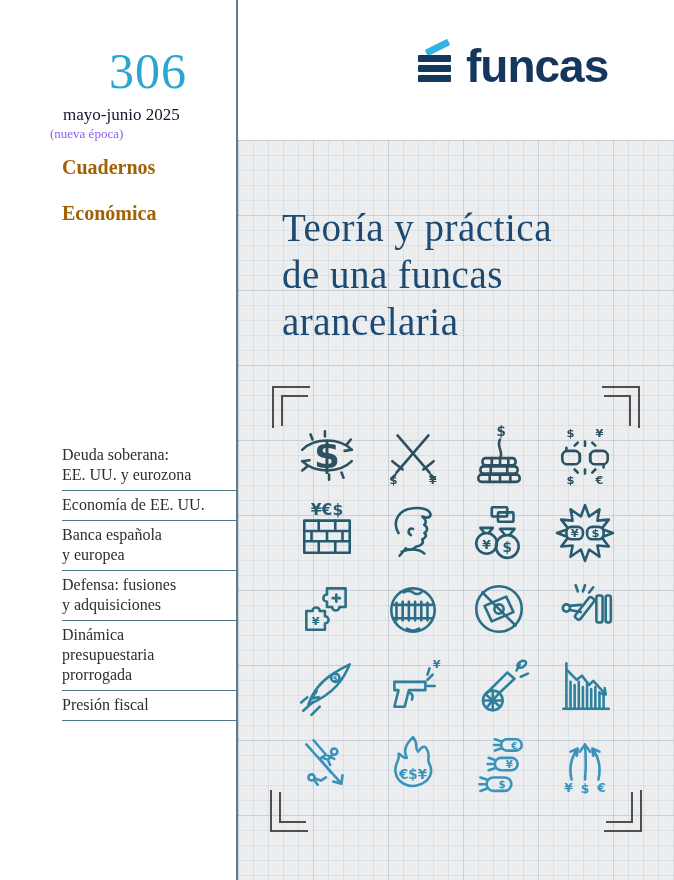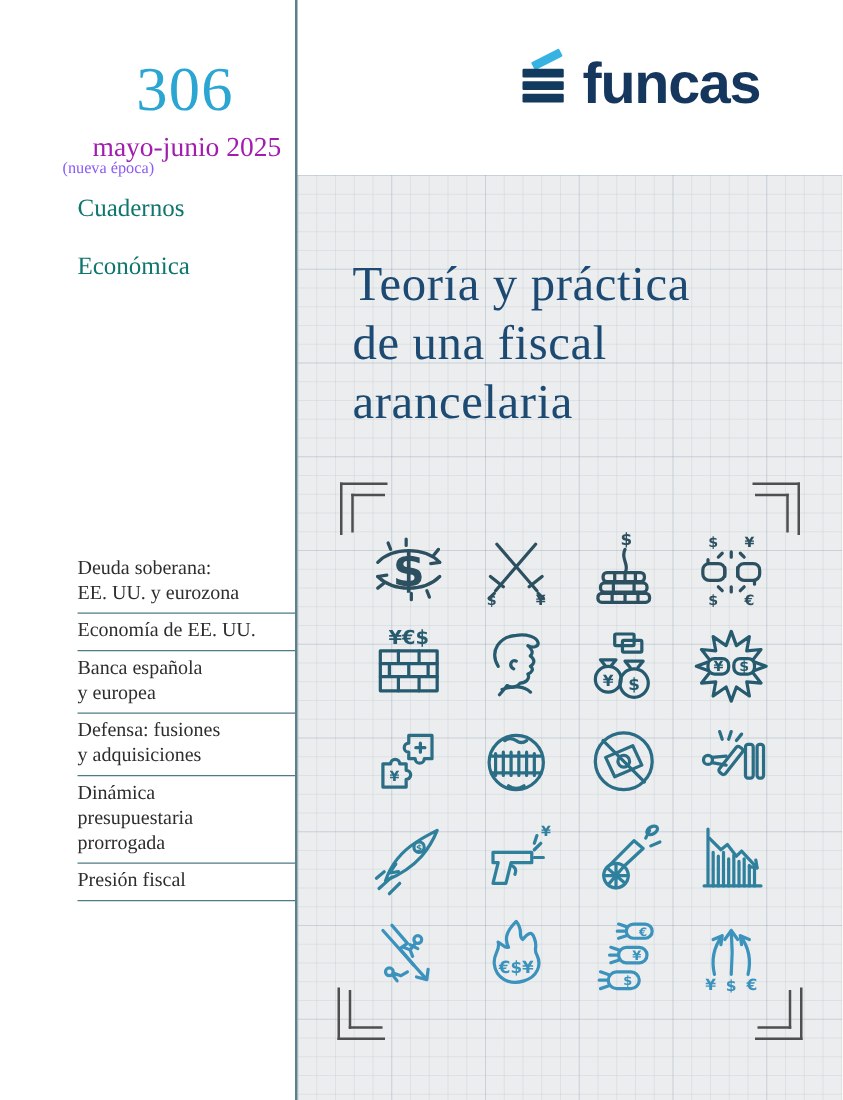--- a/index.html
+++ b/index.html
@@ -2,24 +2,24 @@
 <html><head>
 <meta charset="utf-8">
 <style>
   html,body{margin:0;padding:0;background:#fff;}
   .page{position:relative;width:674px;height:880px;background:#fff;overflow:hidden;
         font-family:"Liberation Serif",serif;}
   
   .left-col{position:absolute;left:0;top:0;width:236px;height:880px;background:#fff;z-index:2;}
   .issue-number{position:absolute;left:62px;top:46px;font-size:50px;line-height:1;
         color:#2ba6d2;letter-spacing:1px;margin-left:47px;}
-  .issue-date{position:absolute;left:74px;top:105px;font-size:22px;color:#a21caf;}
+  .issue-date{position:absolute;left:63px;top:105px;font-size:17px;color:#0f172a;}
   .issue-epoch{position:absolute;left:50px;top:126px;font-size:13px;font-weight:normal;color:#8b5cf6;}
-  .journal-title{position:absolute;left:62px;top:156px;font-size:20px;font-weight:normal;
-        color:#0f766e;line-height:1.15;}
+  .journal-title{position:absolute;left:62px;top:156px;font-size:20px;font-weight:bold;
+        color:#a16207;line-height:1.15;}
   .topics{position:absolute;left:62px;top:441px;width:174px;}
   .topic-item{font-size:16px;color:#2e2e2e;line-height:20px;padding:4px 0 5px 0;
         border-bottom:1px solid #4f7a87;}
   
   .v-divider{position:absolute;left:236px;top:0;width:2px;height:880px;background:#5d7f8a;z-index:3;}
   
   .right-top{position:absolute;left:238px;top:0;width:436px;height:100px;background:#fff;}
   .logo{position:absolute;left:180px;top:40px;display:flex;align-items:flex-start;}
   .logo-mark{position:relative;width:36px;height:52px;margin-right:12px;margin-top:2px;}
   .logo-accent{position:absolute;left:7px;top:2px;width:25px;height:7px;background:#36b3e2;
@@ -86,21 +86,21 @@
         <div class="logo-accent"></div>
         <div class="logo-bar b1"></div>
         <div class="logo-bar b2"></div>
         <div class="logo-bar b3"></div>
       </div>
       <div class="logo-text">funcas</div>
     </div>
   </div>
 
   <div class="grid-area">
-    <div class="cover-title" id="cover-title"><span>Teoría y práctica</span><br><span>de una fiscal</span><br><span>arancelaria</span></div>
+    <div class="cover-title" id="cover-title"><span>Teoría y práctica</span><br><span>de una funcas</span><br><span>arancelaria</span></div>
 
     <div class="bracket br-tl">
         <div class="o"></div>
         <div class="i"></div>
       </div>
     <div class="bracket br-tr">
         <div class="o"></div>
         <div class="i"></div>
       </div>
     <div class="bracket br-bl">

